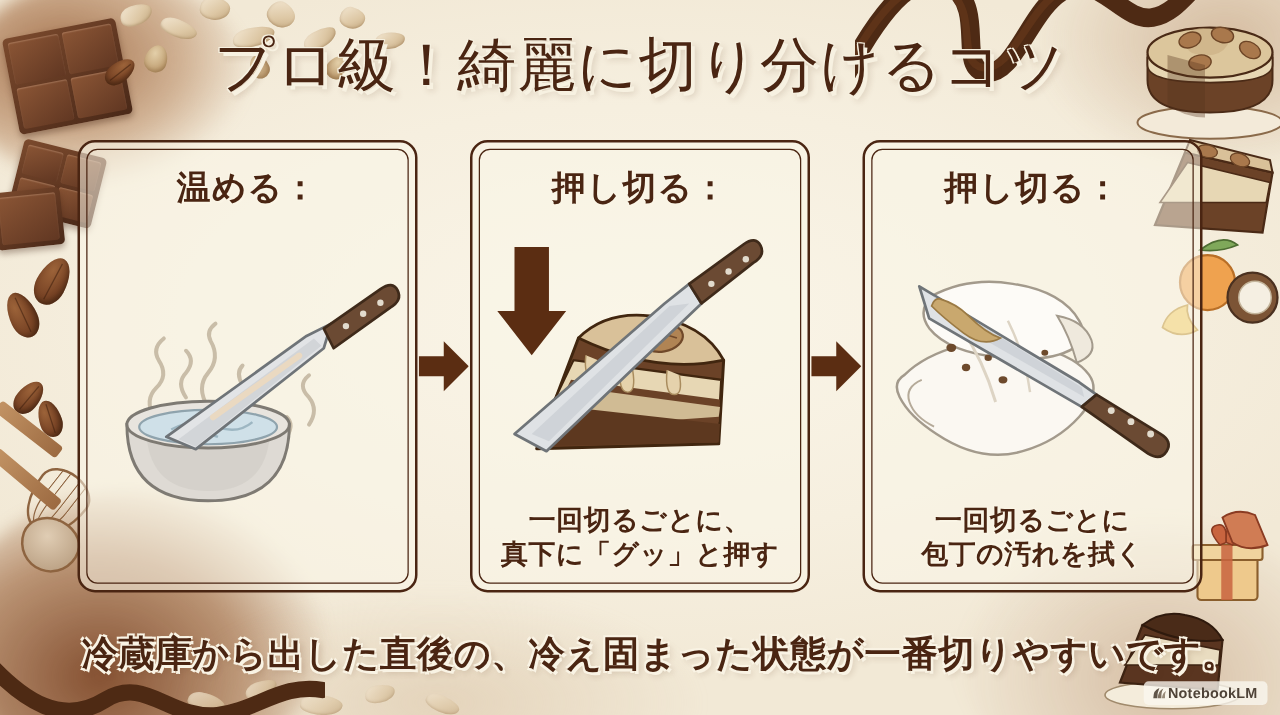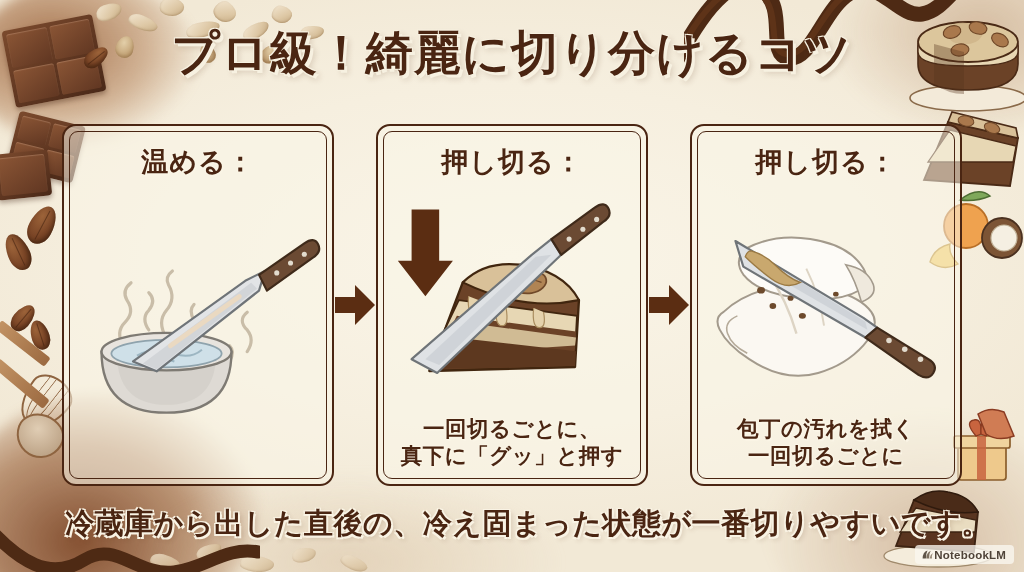--- a/index.html
+++ b/index.html
@@ -164,37 +164,37 @@
   .side-art { position: absolute; }
 
   
   .title {
     position: absolute;
     top: 28px;
     left: 0; right: 0;
     text-align: center;
     font-size: 47px;
     line-height: 1.05;
-    font-weight: 700;
+    font-weight: 400;
     letter-spacing: 1px;
     color: #4a2512;
     text-shadow:
       3px 3px 0 #f7f1e1,
       -1px -1px 0 #f7f1e1,
       1px -1px 0 #f7f1e1,
       -1px 1px 0 #f7f1e1,
       4px 4px 6px rgba(90,50,25,.22);
     z-index: 6;
     white-space: nowrap;
   }
 
   
   .panels {
     position: absolute;
-    top: 124px;
+    top: 112px;
     left: 62px;
     width: 900px;
     height: 362px;
     display: flex;
     align-items: stretch;
     z-index: 5;
   }
 
   .panel {
     position: relative;
@@ -522,22 +522,22 @@
 
           <path d="M52 46 q14 4 24 14 q14 14 26 18 q-14 8 -30 -4 q-16 -12 -26 -22 q2 -6 6 -6 z" fill="#c9a86e" stroke="#9b7a44" stroke-width="1.4"></path>
 
           <path d="M180 124 L232 156 q10 6 5 14 q-5 8 -15 2 L168 134 Z" fill="#6b4a33" stroke="#3f2a1a" stroke-width="2.2" stroke-linejoin="round"></path>
           <circle cx="192" cy="137" r="2.8" fill="#e2dbcd"></circle>
           <circle cx="208" cy="146" r="2.8" fill="#e2dbcd"></circle>
           <circle cx="224" cy="156" r="2.8" fill="#e2dbcd"></circle>
         </svg>
       </div>
       <div class="panel-caption">
+        <span>一回切るごとに</span>
         <span>包丁の汚れを拭く</span>
-        <span>一回切るごとに</span>
       </div>
     </section>
   </div>
 
   <div class="banner">冷蔵庫から出した直後の、冷え固まった状態が一番切りやすいです。</div>
 
   <div class="watermark">
     <svg class="wm-icon" viewBox="0 0 16 16">
       <path d="M2 13 Q2 5 8 3 Q6 7 6 13 Z" fill="#5f5448"></path>
       <path d="M6.5 13 Q6.5 6 12 3.5 Q9.5 7.5 10 13 Z" fill="#7d6f5f"></path>

